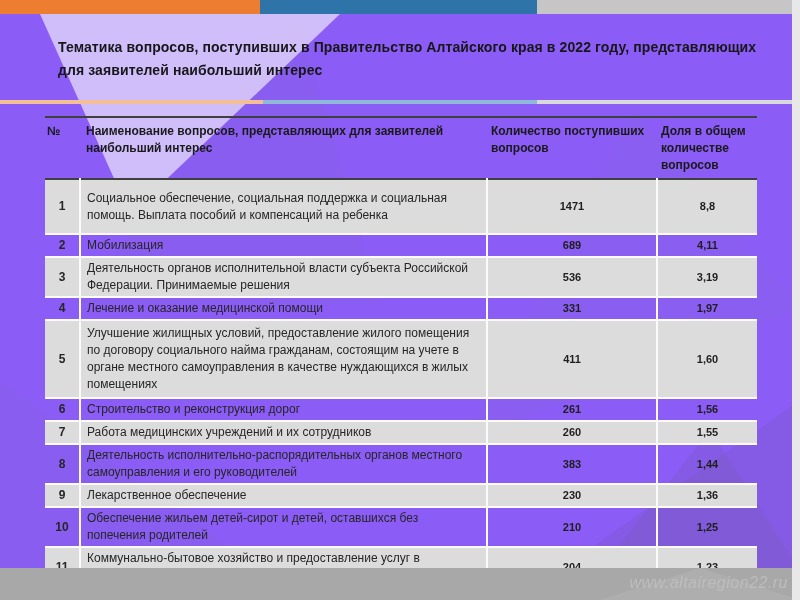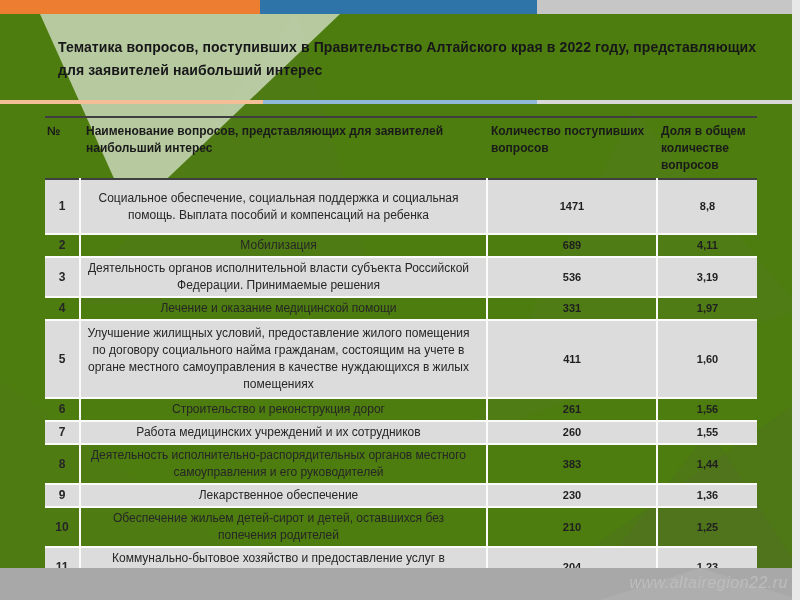--- a/index.html
+++ b/index.html
@@ -1,19 +1,19 @@
 <!DOCTYPE html>
 <html><head>
 <meta charset="utf-8">
 <style>
   * { margin:0; padding:0; box-sizing:border-box; }
   html,body { background:#e8e8e8; }
   .slide {
     position:relative; width:792px; height:600px;
-    background:#4d7c0f; overflow:hidden;
+    background:#8b5cf6; overflow:hidden;
     font-family:"Liberation Sans", sans-serif;
     color:#1f1f1f;
   }
   
   .poly { position:absolute; pointer-events:none; }
   .poly-a { left:0; top:14px; width:380px; height:290px;
             background:rgba(120,120,120,0.05);
             clip-path:polygon(78% 0, 100% 100%, 20% 100%); }
   .poly-b { left:40px; top:14px; width:300px; height:200px;
             background:rgba(255,255,255,0.6);
@@ -68,21 +68,21 @@
   thead td.h-num { padding-left:2px; }
   thead td.h-topic { padding-left:6px; }
 
   tbody td { vertical-align:middle; border-left:2px solid #fbfbfa; }
   tbody td:first-child { border-left:none; }
   tbody tr { border-bottom:2px solid #fbfbfa; }
   tbody tr:last-child { border-bottom:1px solid #3b82f6; }
 
   tbody tr.shade td { background:#dcdcdc; }
   td.cell-num   { text-align:center; font-weight:bold; }
-  td.cell-topic { text-align:center; padding:2px 16px 2px 6px; }
+  td.cell-topic { text-align:left; padding:2px 16px 2px 6px; }
   td.cell-count, td.cell-share {
     text-align:center; font-size:11px; font-weight:600; color:#1f1f1f;
   }
 
   
   .footer {
     position:absolute; left:0; top:568px; width:800px; height:32px;
     background:#a8a8a8;
   }
   .footer .poly-g { left:600px; top:0; width:200px; height:32px;

